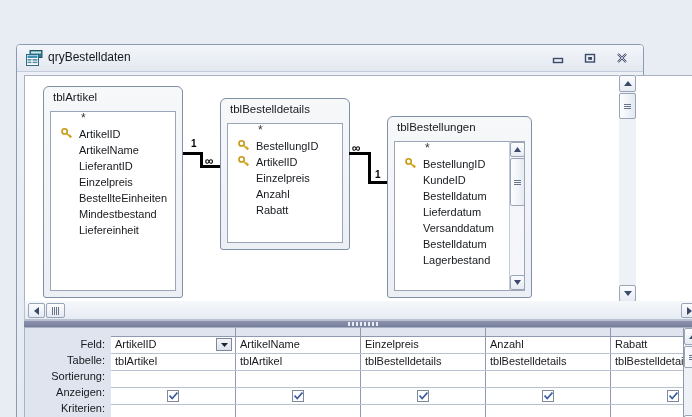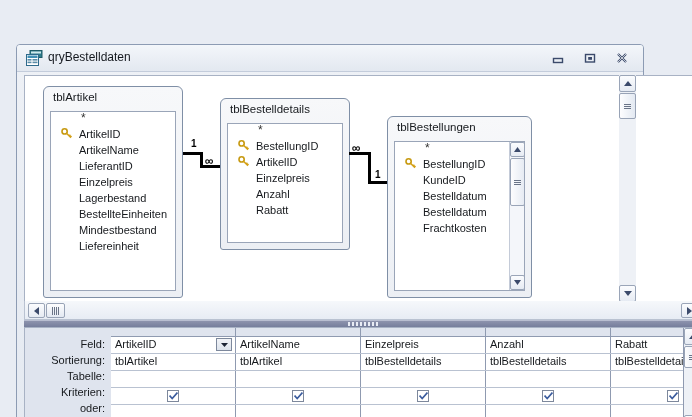--- a/index.html
+++ b/index.html
@@ -252,21 +252,20 @@
               <svg width="12" height="12" viewBox="0 0 12 12">
                   <circle cx="3.6" cy="3.4" r="2.6" fill="none" stroke="#c79a12" stroke-width="1.6"></circle>
                   <path d="M5.2 5 L10 9.6 M8.2 8 L9.4 6.8 M9.4 9.1 L10.5 8" stroke="#d4a017" stroke-width="1.5" fill="none"></path>
                 </svg>
             </span>
             <span>ArtikelID</span>
           </div>
           <div class="fld">ArtikelName</div>
           <div class="fld">LieferantID</div>
           <div class="fld">Einzelpreis</div>
-          <div class="fld">Lagerbestand</div>
           <div class="fld">BestellteEinheiten</div>
           <div class="fld">Mindestbestand</div>
           <div class="fld">Liefereinheit</div>
         </div>
       </div>
 
       <div class="join" style="left:158px;top:58px;width:38px;height:40px;">
         <div class="jl" style="left:0;top:18px;width:20px;height:3px;"></div>
         <div class="jl" style="left:17px;top:18px;width:3px;height:16px;"></div>
         <div class="jl" style="left:17px;top:31px;width:21px;height:3px;"></div>
@@ -318,22 +317,24 @@
             <span class="keyicon">
               <svg width="12" height="12" viewBox="0 0 12 12">
                   <circle cx="3.6" cy="3.4" r="2.6" fill="none" stroke="#c79a12" stroke-width="1.6"></circle>
                   <path d="M5.2 5 L10 9.6 M8.2 8 L9.4 6.8 M9.4 9.1 L10.5 8" stroke="#d4a017" stroke-width="1.5" fill="none"></path>
                 </svg>
             </span>
             <span>BestellungID</span>
           </div>
           <div class="fld">KundeID</div>
           <div class="fld">Bestelldatum</div>
+          <div class="fld">Lieferdatum</div>
+          <div class="fld">Versanddatum</div>
           <div class="fld">Bestelldatum</div>
-          <div class="fld">Frachtkosten</div>
+          <div class="fld">Lagerbestand</div>
 
           <div class="tbl-vsb">
             <div class="sb-btn up">
               <svg class="tri" width="7" height="5" viewBox="0 0 7 5">
                   <path d="M3.5 0 L7 5 L0 5 Z" fill="#3b4a6b"></path>
                 </svg>
             </div>
             <div class="tbl-thumb">
               <span class="grip3">
                   <i></i>
@@ -405,22 +406,23 @@
         <i></i>
         <i></i>
     </span>
   </div>
 
   <div class="gridpane">
 
     <div class="rowlabels">
       <div style="height:8px;"></div>
       <div class="rowlabel">Feld:</div>
+      <div class="rowlabel">Tabelle:</div>
       <div class="rowlabel">Sortierung:</div>
-      <div class="rowlabel">Tabelle:</div>
+      <div class="rowlabel">Anzeigen:</div>
       <div class="rowlabel">Kriterien:</div>
       <div class="rowlabel">oder:</div>
     </div>
 
     <div class="gridtbl">
       <div class="gsel">
         <span></span>
         <span></span>
         <span></span>
         <span></span>

